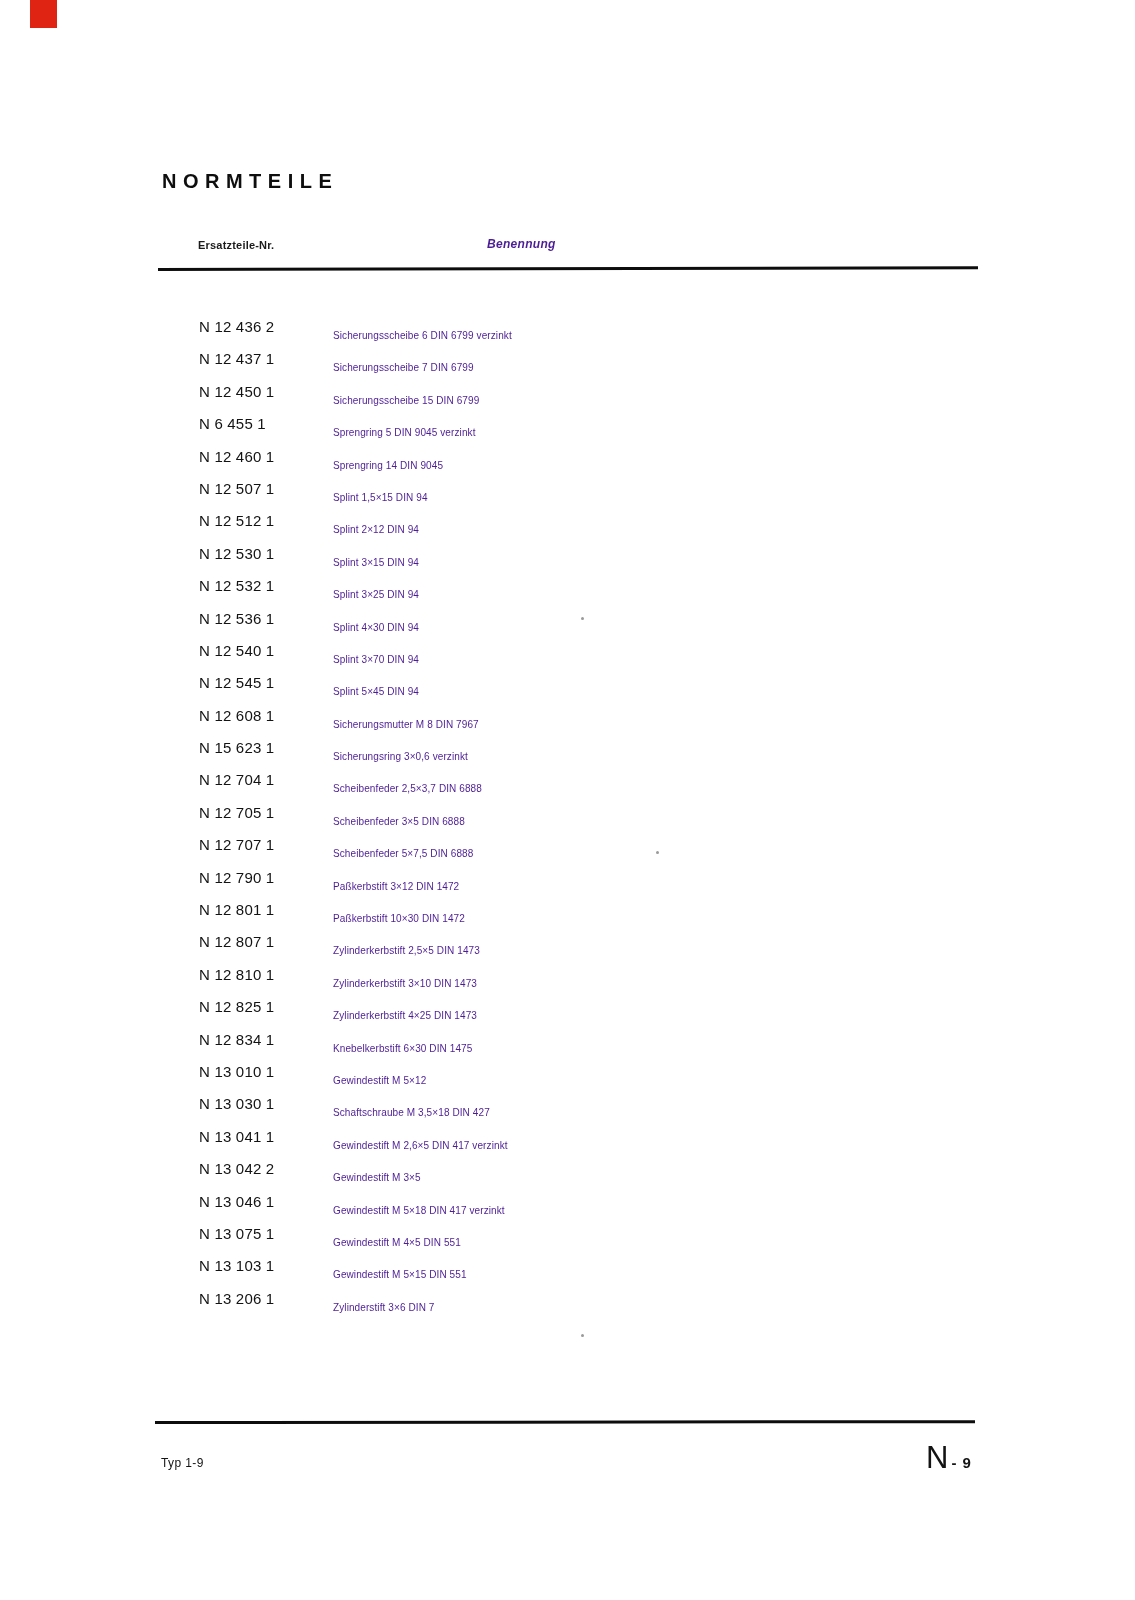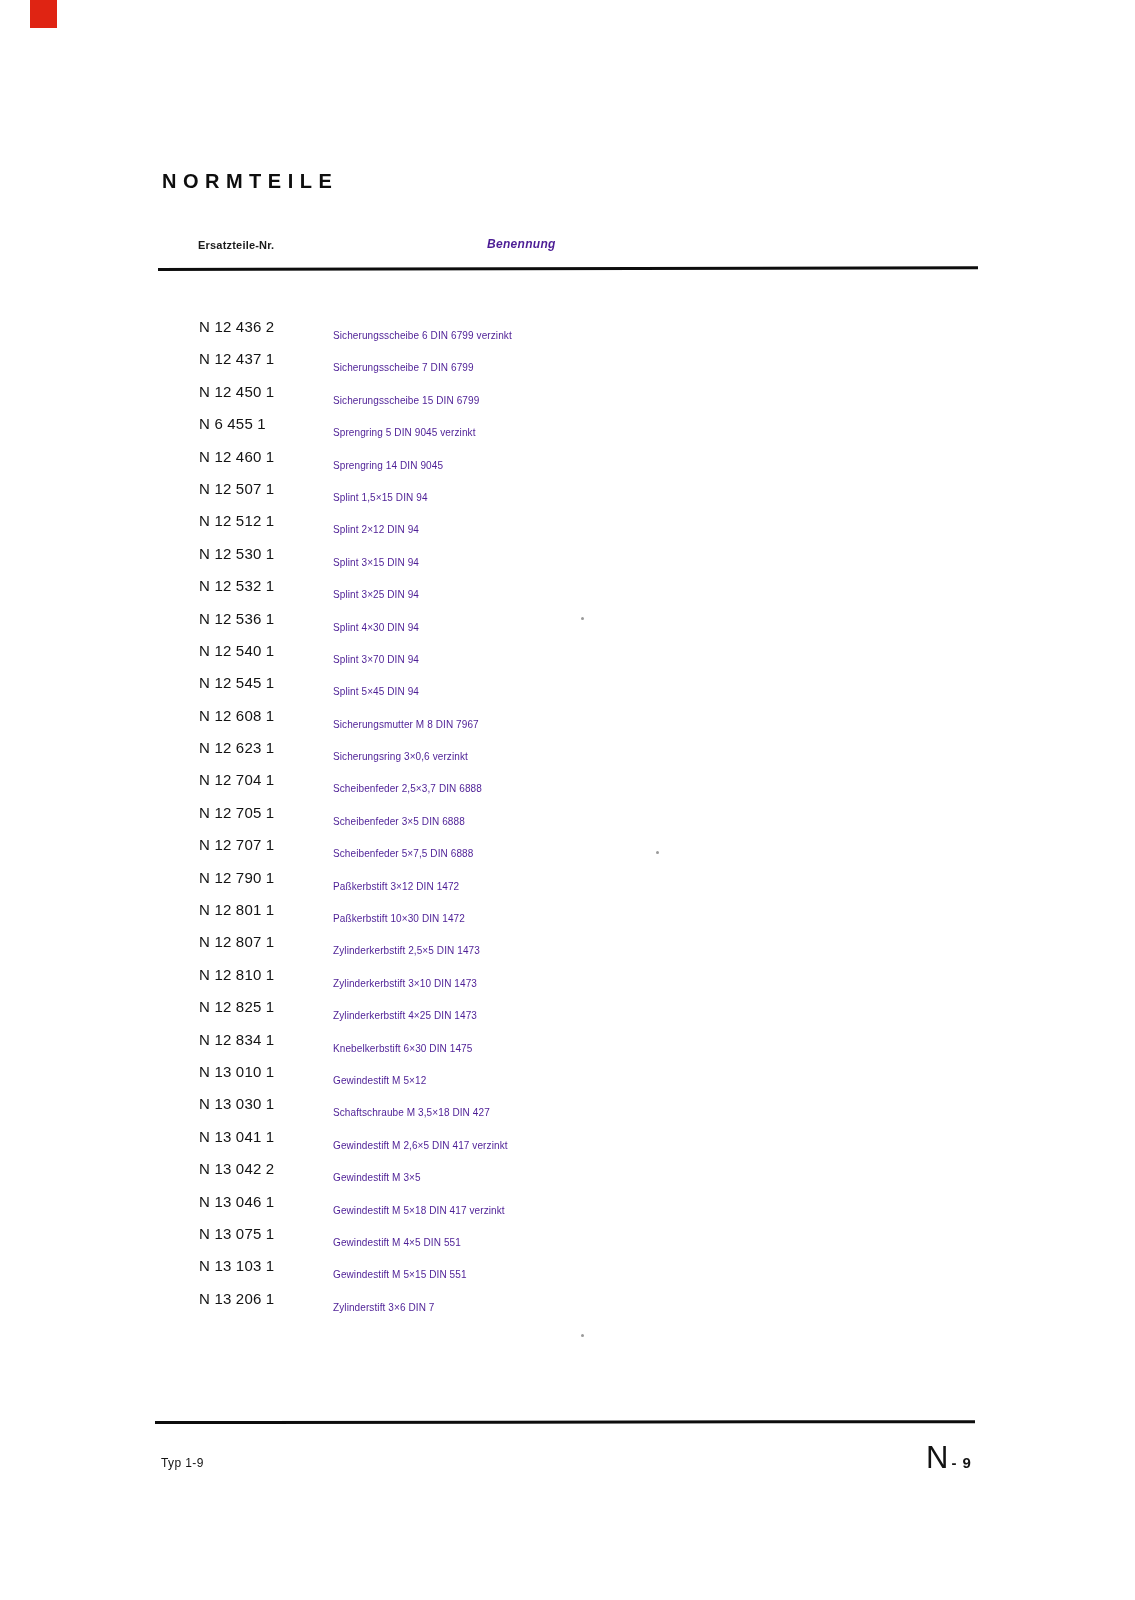--- a/index.html
+++ b/index.html
@@ -139,21 +139,21 @@
       </div>
       <div class="row">
         <span class="nr">N 12 545 1</span>
         <span class="nm">Splint 5×45 DIN 94</span>
       </div>
       <div class="row">
         <span class="nr">N 12 608 1</span>
         <span class="nm">Sicherungsmutter M 8 DIN 7967</span>
       </div>
       <div class="row">
-        <span class="nr">N 12 623 1</span>
+        <span class="nr">N 15 623 1</span>
         <span class="nm">Sicherungsring 3×0,6 verzinkt</span>
       </div>
       <div class="row">
         <span class="nr">N 12 704 1</span>
         <span class="nm">Scheibenfeder 2,5×3,7 DIN 6888</span>
       </div>
       <div class="row">
         <span class="nr">N 12 705 1</span>
         <span class="nm">Scheibenfeder 3×5 DIN 6888</span>
       </div>

